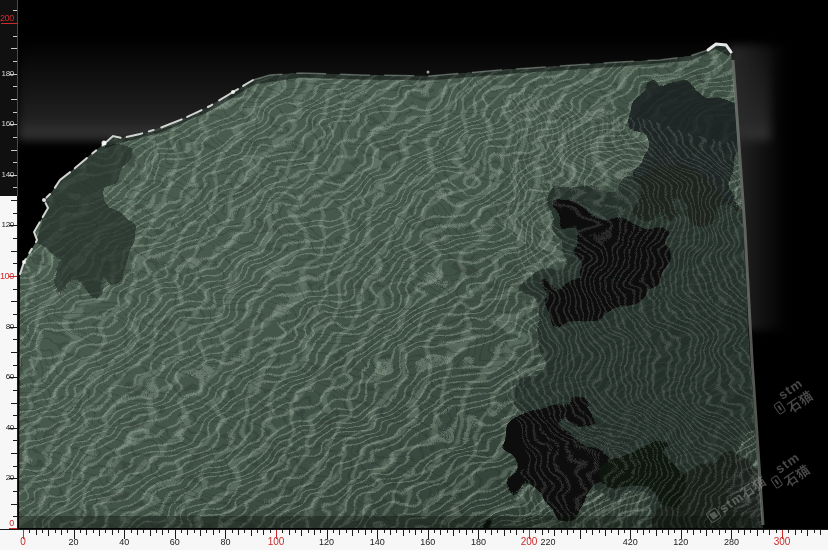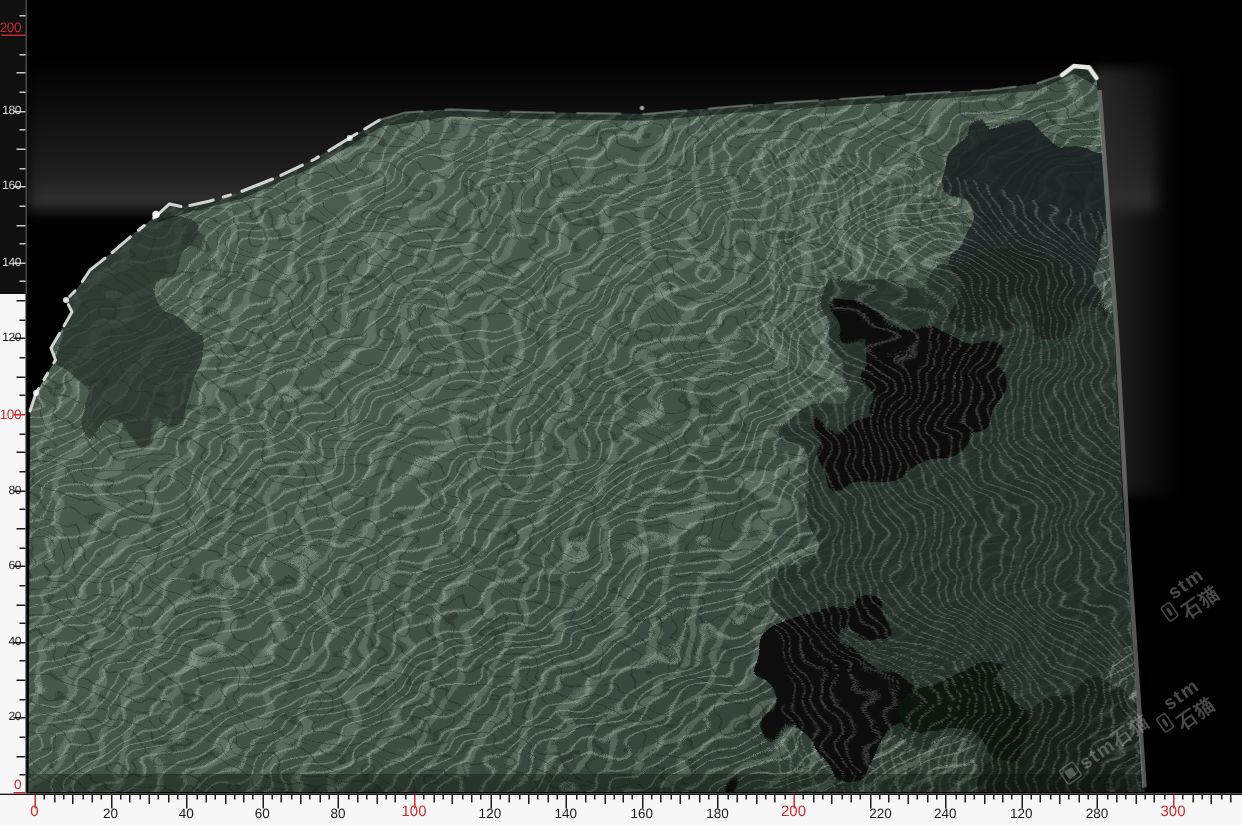--- a/index.html
+++ b/index.html
@@ -325,21 +325,21 @@
         <div class="xlabel" style="left: 73.6px; color: rgb(26, 26, 26);">20</div>
         <div class="xlabel" style="left: 124.2px; color: rgb(26, 26, 26);">40</div>
         <div class="xlabel" style="left: 174.8px; color: rgb(26, 26, 26);">60</div>
         <div class="xlabel" style="left: 225.4px; color: rgb(26, 26, 26);">80</div>
         <div class="xlabel red" style="left: 276px; color: rgb(204, 43, 43);">100</div>
         <div class="xlabel" style="left: 326.6px; color: rgb(26, 26, 26);">120</div>
         <div class="xlabel" style="left: 377.2px; color: rgb(26, 26, 26);">140</div>
         <div class="xlabel" style="left: 427.8px; color: rgb(26, 26, 26);">160</div>
         <div class="xlabel" style="left: 478.4px; color: rgb(26, 26, 26);">180</div>
         <div class="xlabel red" style="left: 529px; color: rgb(204, 43, 43);">200</div>
-        <div class="xlabel" style="left: 587px; color: rgb(26, 26, 26);">220</div>
-        <div class="xlabel" style="left: 630.2px; color: rgb(26, 26, 26);">240</div>
+        <div class="xlabel" style="left: 548px; color: rgb(26, 26, 26);">220</div>
+        <div class="xlabel" style="left: 630.2px; color: rgb(26, 26, 26);">420</div>
         <div class="xlabel" style="left: 680.8px; color: rgb(26, 26, 26);">120</div>
         <div class="xlabel" style="left: 731.4px; color: rgb(26, 26, 26);">280</div>
         <div class="xlabel red" style="left: 782px; color: rgb(204, 43, 43);">300</div>
       </div>
   </div>
 
 </div>
 
 </body></html>

